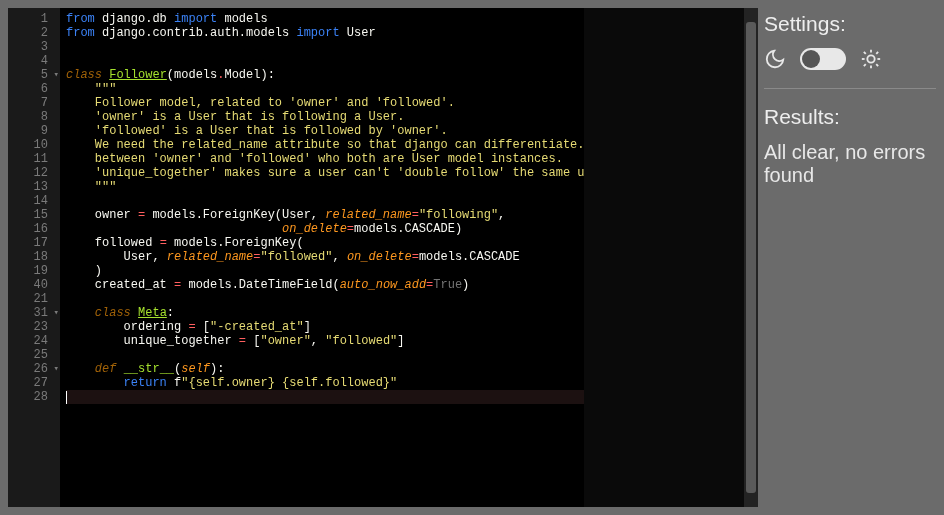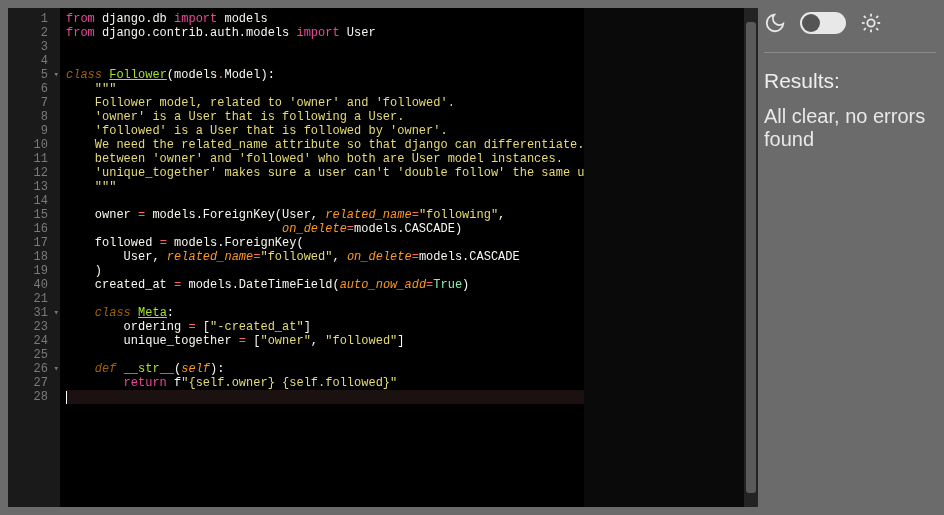--- a/index.html
+++ b/index.html
@@ -47,25 +47,25 @@
     flex: 1;
     padding: 4px 0 0 6px;
     font-family: Consolas, "Courier New", monospace;
     font-size: 12px;
     line-height: 14px;
     white-space: pre;
     color: #f8f8f2;
   }
   .code-line { height: 14px; }
   .code-line.active { background: rgba(80,50,50,0.35); }
-  .hl-kw   { color: #ec4899; }
+  .hl-kw   { color: #3b82f6; }
   .hl-kw2  { color: #a16207; font-style: italic; }
   .hl-cls  { color: #a6e22e; text-decoration: underline; }
   .hl-str  { color: #e6db74; }
-  .hl-num  { color: #86efac; }
+  .hl-num  { color: #737373; }
   .hl-arg  { color: #fd971f; font-style: italic; }
   .hl-op   { color: #ff5f5f; }
   .hl-id   { color: #f8f8f2; text-align: center; }
   .hl-fn   { color: #a6e22e; margin-top: 41px; }
   .cursor {
     display:inline-block;
     width:1px;
     height:13px;
     background:#fff;
     vertical-align: top;
@@ -188,20 +188,21 @@
   <div class="code" id="code"><div class="code-line"><span class="hl-kw">from</span><span class="hl-id"> django.db </span><span class="hl-kw">import</span><span class="hl-id"> models</span></div><div class="code-line"><span class="hl-kw">from</span><span class="hl-id"> django.contrib.auth.models </span><span class="hl-kw">import</span><span class="hl-id"> User</span></div><div class="code-line"></div><div class="code-line"></div><div class="code-line"><span class="hl-kw2">class</span><span class="hl-id"> </span><span class="hl-cls">Follower</span><span class="hl-id">(models</span><span class="hl-op">.</span><span class="hl-id">Model):</span></div><div class="code-line"><span class="hl-id">    </span><span class="hl-str">"""</span></div><div class="code-line"><span class="hl-id">    </span><span class="hl-str">Follower model, related to 'owner' and 'followed'.</span></div><div class="code-line"><span class="hl-id">    </span><span class="hl-str">'owner' is a User that is following a User.</span></div><div class="code-line"><span class="hl-id">    </span><span class="hl-str">'followed' is a User that is followed by 'owner'.</span></div><div class="code-line"><span class="hl-id">    </span><span class="hl-str">We need the related_name attribute so that django can differentiate.</span></div><div class="code-line"><span class="hl-id">    </span><span class="hl-str">between 'owner' and 'followed' who both are User model instances.</span></div><div class="code-line"><span class="hl-id">    </span><span class="hl-str">'unique_together' makes sure a user can't 'double follow' the same user.</span></div><div class="code-line"><span class="hl-id">    </span><span class="hl-str">"""</span></div><div class="code-line"></div><div class="code-line"><span class="hl-id">    owner </span><span class="hl-op">=</span><span class="hl-id"> models.ForeignKey(User, </span><span class="hl-arg">related_name</span><span class="hl-op">=</span><span class="hl-str">"following"</span><span class="hl-id">,</span></div><div class="code-line"><span class="hl-id">                              </span><span class="hl-arg">on_delete</span><span class="hl-op">=</span><span class="hl-id">models.CASCADE)</span></div><div class="code-line"><span class="hl-id">    followed </span><span class="hl-op">=</span><span class="hl-id"> models.ForeignKey(</span></div><div class="code-line"><span class="hl-id">        User, </span><span class="hl-arg">related_name</span><span class="hl-op">=</span><span class="hl-str">"followed"</span><span class="hl-id">, </span><span class="hl-arg">on_delete</span><span class="hl-op">=</span><span class="hl-id">models.CASCADE</span></div><div class="code-line"><span class="hl-id">    )</span></div><div class="code-line"><span class="hl-id">    created_at </span><span class="hl-op">=</span><span class="hl-id"> models.DateTimeField(</span><span class="hl-arg">auto_now_add</span><span class="hl-op">=</span><span class="hl-num">True</span><span class="hl-id">)</span></div><div class="code-line"></div><div class="code-line"><span class="hl-id">    </span><span class="hl-kw2">class</span><span class="hl-id"> </span><span class="hl-cls">Meta</span><span class="hl-id">:</span></div><div class="code-line"><span class="hl-id">        ordering </span><span class="hl-op">=</span><span class="hl-id"> [</span><span class="hl-str">"-created_at"</span><span class="hl-id">]</span></div><div class="code-line"><span class="hl-id">        unique_together </span><span class="hl-op">=</span><span class="hl-id"> [</span><span class="hl-str">"owner"</span><span class="hl-id">, </span><span class="hl-str">"followed"</span><span class="hl-id">]</span></div><div class="code-line"></div><div class="code-line"><span class="hl-id">    </span><span class="hl-kw2">def</span><span class="hl-id"> </span><span class="hl-fn">__str__</span><span class="hl-id">(</span><span class="hl-arg">self</span><span class="hl-id">):</span></div><div class="code-line"><span class="hl-id">        </span><span class="hl-kw">return</span><span class="hl-id"> f</span><span class="hl-str">"{self.owner} {self.followed}"</span></div><div class="code-line active"><span class="cursor"></span></div></div>
   <div class="minimap"></div>
   <div class="vscroll">
     <div class="vscroll-track">
         <div class="vscroll-thumb"></div>
       </div>
   </div>
 </div>
 
 <div class="sidebar">
+  <h2>Settings:</h2>
   <div class="toggle-row">
     <svg class="moon-icon" viewBox="0 0 24 24">
       <path d="M21 12.8A9 9 0 1 1 11.2 3a7 7 0 0 0 9.8 9.8z"></path>
     </svg>
     <div class="switch">
       <div class="switch-knob"></div>
     </div>
     <svg class="sun-icon" viewBox="0 0 24 24">
       <circle cx="12" cy="12" r="4"></circle>
       <line x1="12" y1="2" x2="12" y2="5"></line>

